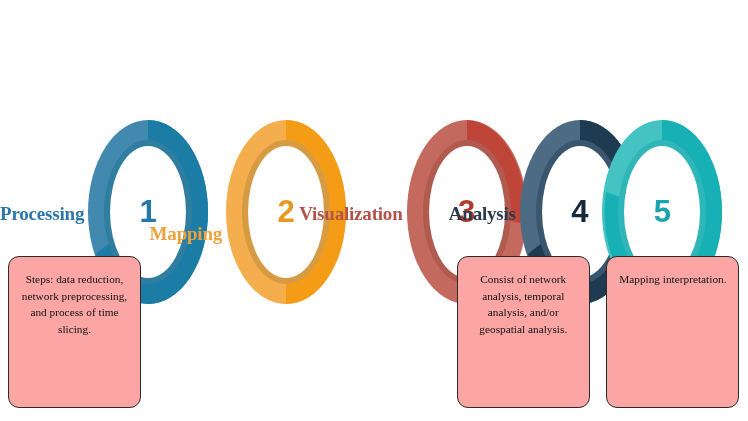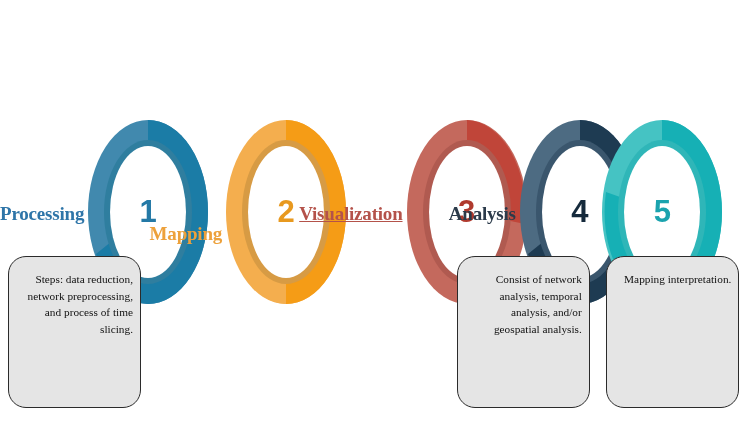--- a/index.html
+++ b/index.html
@@ -84,28 +84,28 @@
 
   
   .desc-box {
     position: absolute;
     top: 256px;
     left: 8px;
     width: 133px;
     height: 152px;
     box-sizing: border-box;
     border: 1.1px solid #2b2b2b;
-    border-radius: 18px;
-    background: #e5e5e5;
+    border-radius: 11px;
+    background: #fca5a5;
     padding: 14px 7px 6px 7px;
     font-family: "Liberation Serif", serif;
     font-size: 11.3px;
     line-height: 16.5px;
     color: #111111;
-    text-align: right;
+    text-align: center;
     overflow: hidden;
   }
 </style>
 </head>
 <body>
 
 <div id="stage">
   <div class="columns">
 
     <div class="col">
@@ -131,21 +131,21 @@
           <path d="M64 6 A60 92 0 0 1 64 190 Z" fill="#F59C16"></path>
           <path d="M64 190 A60 92 0 0 1 12 140 L64 98 Z" fill="#F4AE4E"></path>
           <ellipse cx="64" cy="98" rx="44" ry="72" fill="#D79B44"></ellipse>
           <ellipse cx="64" cy="98" rx="38" ry="66" fill="#ffffff"></ellipse>
         </svg>
         <div class="donut-number" style="color: rgb(232, 153, 31);">2</div>
       </div>
     </div>
 
     <div class="col">
-      <div class="col-title" style="color: rgb(180, 82, 74); text-decoration: underline;">Visualization</div>
+      <div class="col-title" style="color: rgb(180, 82, 74);">Visualization</div>
       <div class="donut-wrap">
         <svg viewBox="0 0 128 196">
           <ellipse cx="64" cy="98" rx="60" ry="92" fill="#C4695D"></ellipse>
           <path d="M64 6 A60 92 0 0 1 122 110 L64 98 Z" fill="#C04539"></path>
           <ellipse cx="64" cy="98" rx="44" ry="72" fill="#B05A50"></ellipse>
           <ellipse cx="64" cy="98" rx="38" ry="66" fill="#ffffff"></ellipse>
         </svg>
         <div class="donut-number" style="color: rgb(176, 58, 46);">3</div>
       </div>
     </div>

